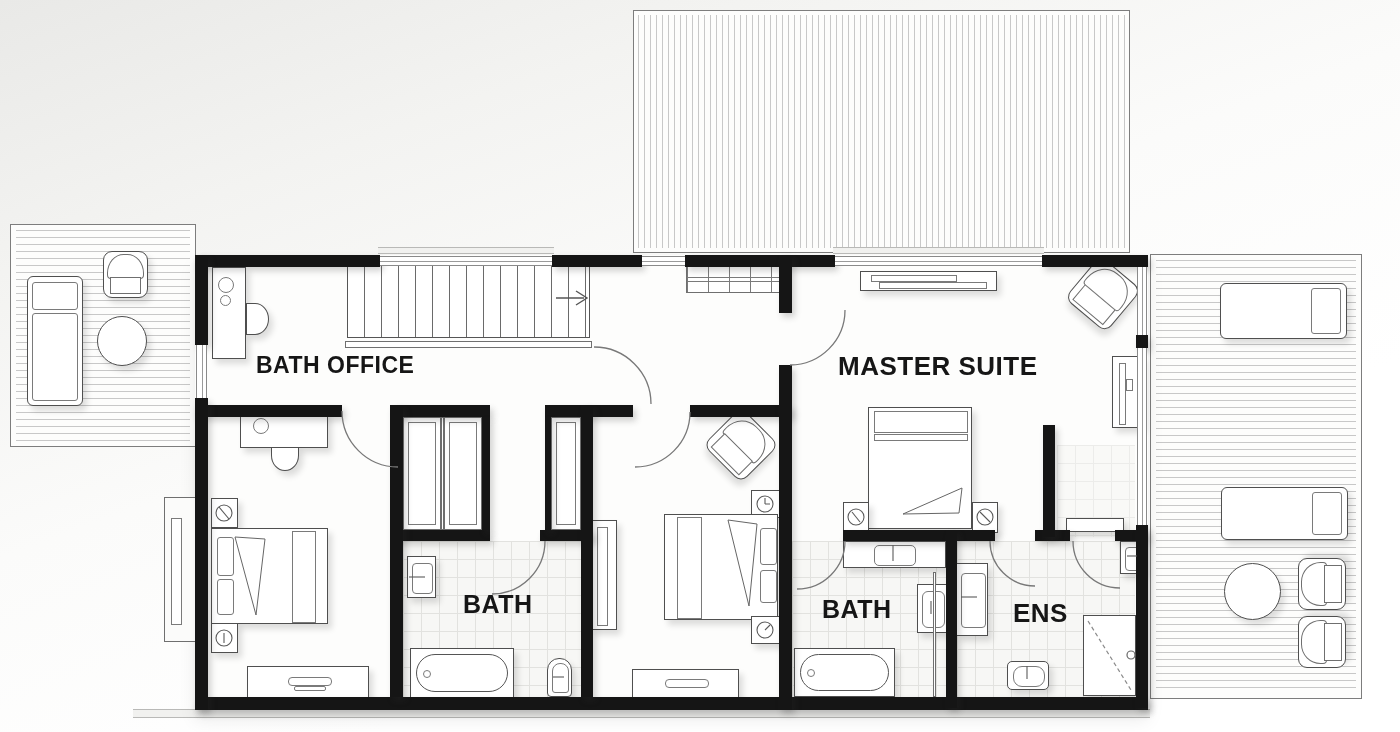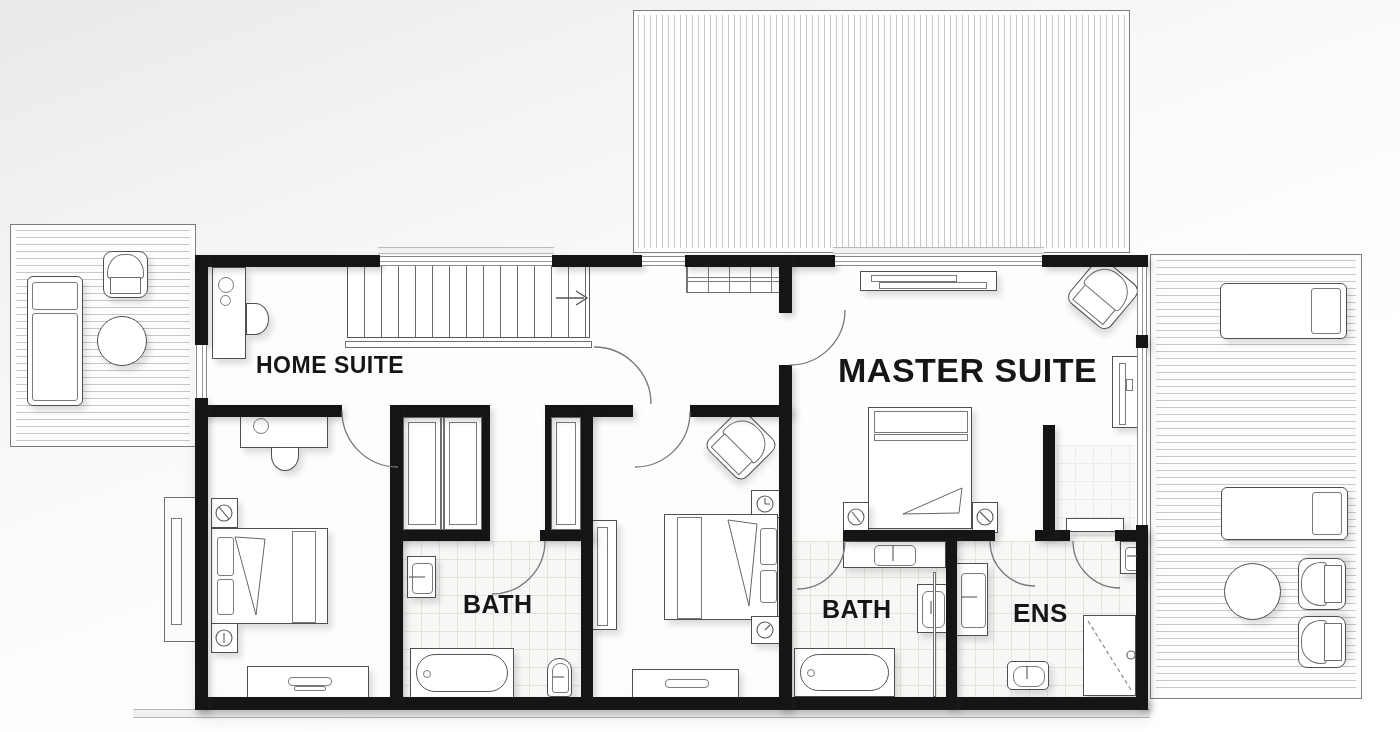--- a/index.html
+++ b/index.html
@@ -279,19 +279,19 @@
       <path d="M409,577 h16"></path>
       <path d="M893,545 v16"></path>
       <path d="M961,597 h16"></path>
       <path d="M1127,556 h10"></path>
       <path d="M931,601 v13"></path>
       <path d="M1027,666 v13"></path>
       <path d="M553,677 h11"></path>
     </g>
   </svg>
 
-  <div class="label" style="left:256px;top:354px;font-size:23px">HOME SUITE</div>
-  <div class="label" style="left:838px;top:353px;font-size:34px">MASTER SUITE</div>
+  <div class="label" style="left:256px;top:354px;font-size:23px">BATH OFFICE</div>
+  <div class="label" style="left:838px;top:353px;font-size:26px">MASTER SUITE</div>
   <div class="label" style="left:463px;top:592px;font-size:25px">BATH</div>
   <div class="label" style="left:822px;top:597px;font-size:25px">BATH</div>
   <div class="label" style="left:1013px;top:600px;font-size:26px">ENS</div>
 
 </div>
 
 </body></html>

